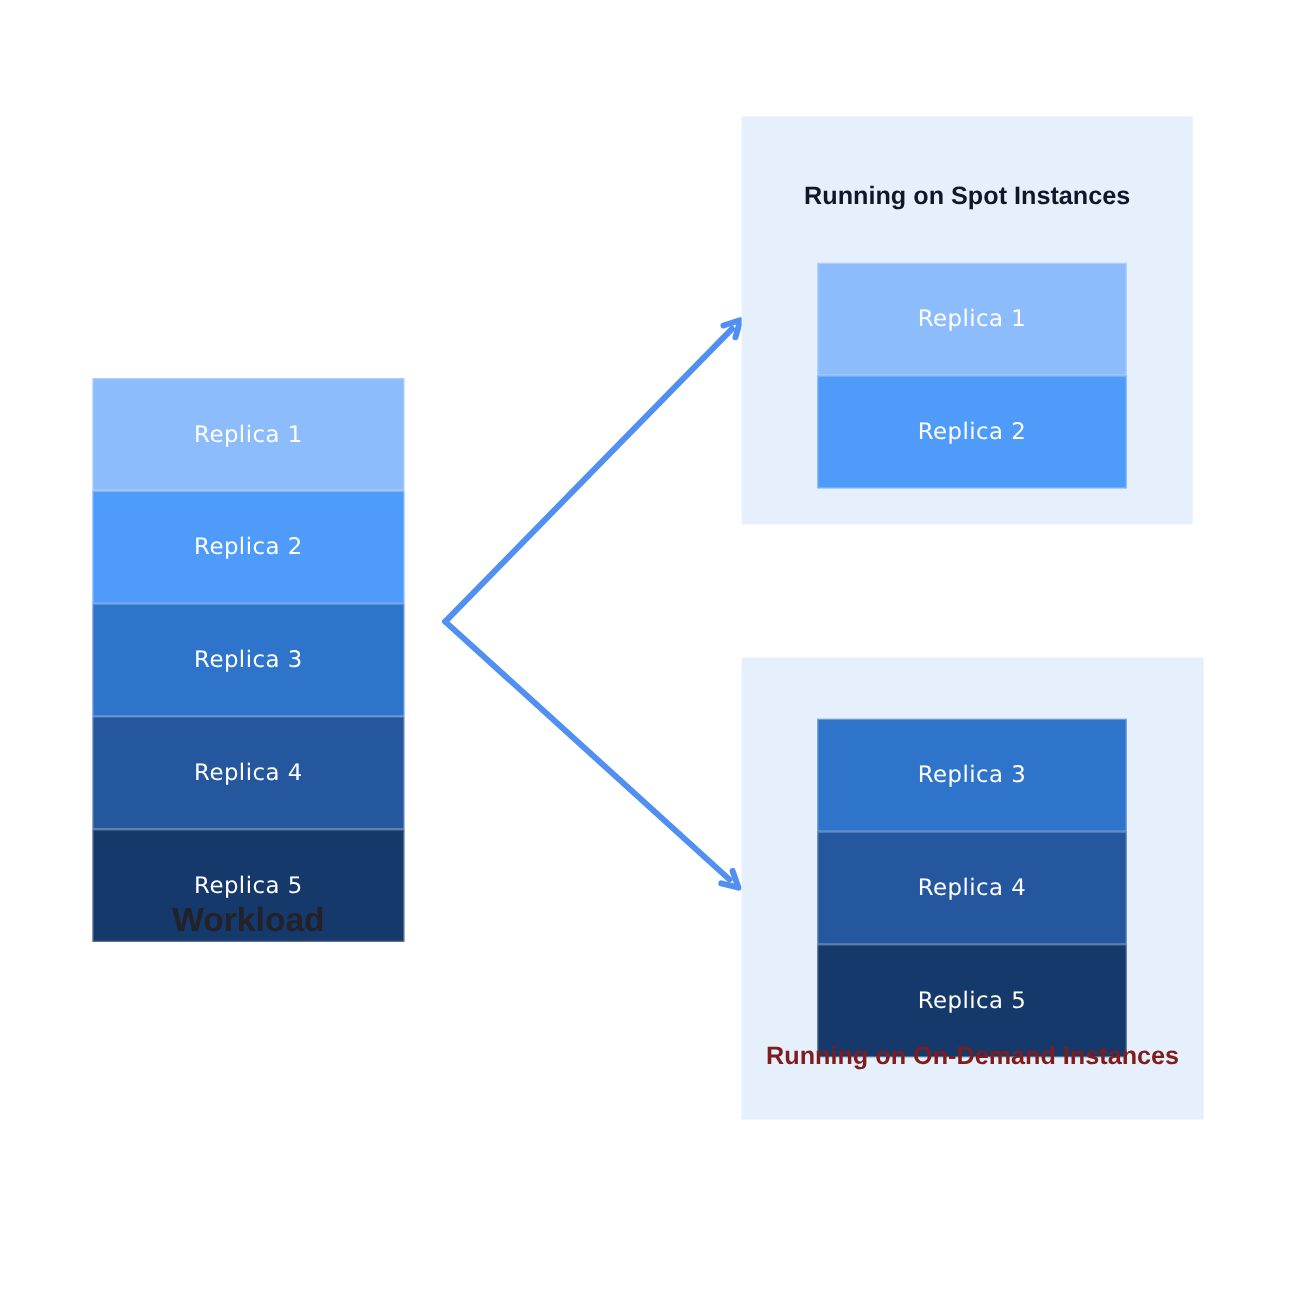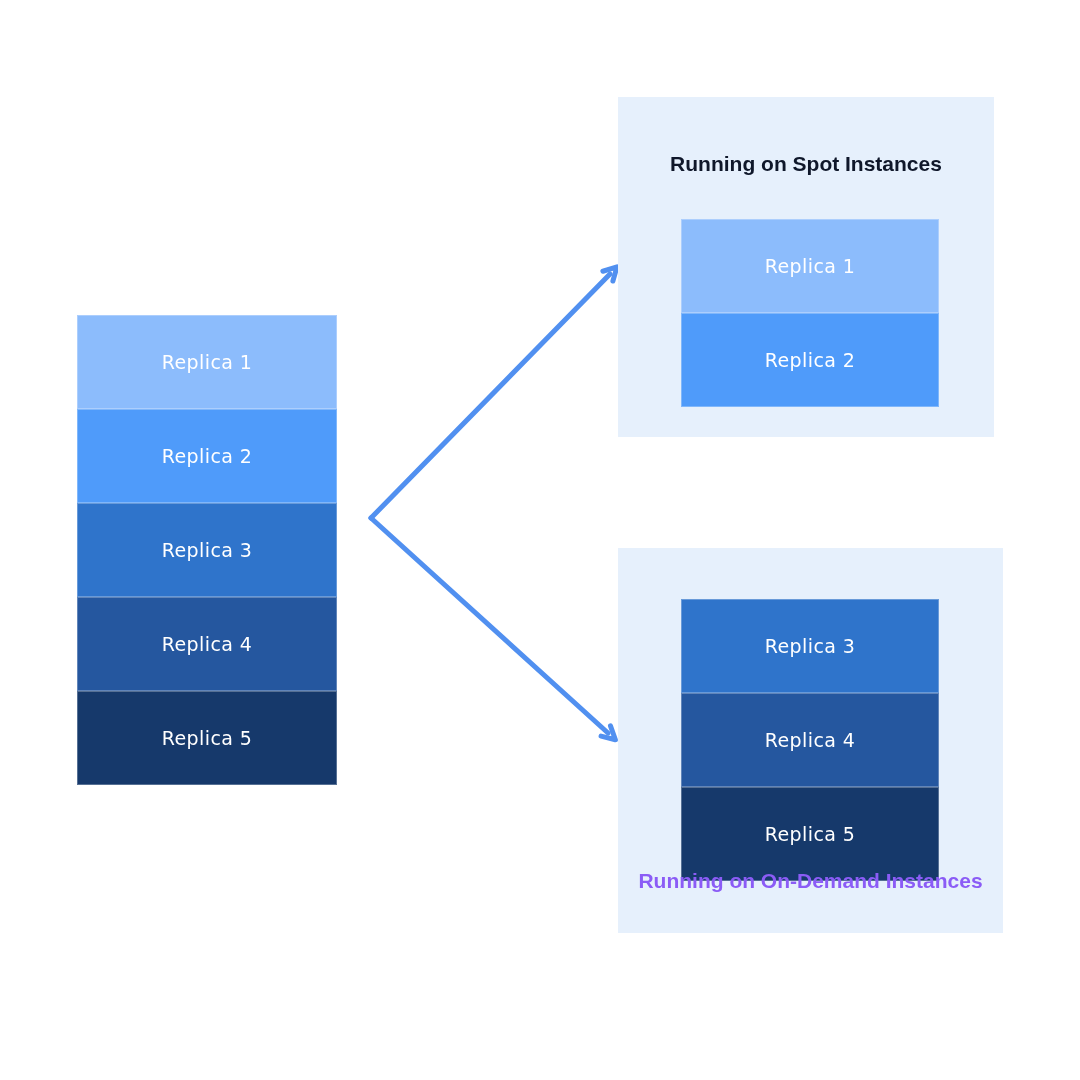--- a/index.html
+++ b/index.html
@@ -82,20 +82,21 @@
         <span style="color: rgb(255, 255, 255);">Replica 3</span>
       </div>
       <div class="replica-block" style="background: rgb(37, 87, 159);">
         <span style="color: rgb(255, 255, 255);">Replica 4</span>
       </div>
       <div class="replica-block" style="background: rgb(22, 57, 107);">
         <span style="color: rgb(255, 255, 255);">Replica 5</span>
       </div>
     </div>
 
+  <div class="workload-label" style="color: rgb(34, 34, 40);">Workload</div>
 
   <div class="panel panel-spot" style="background: rgb(230, 240, 252);">
     <div class="panel-title" style="color: #0f172a;">Running on Spot Instances</div>
     <div class="replica-stack" id="spot-stack">
         <div class="replica-block" style="background: rgb(140, 188, 252);">
           <span style="color: rgb(255, 255, 255);">Replica 1</span>
         </div>
         <div class="replica-block" style="background: rgb(79, 155, 250);">
           <span style="color: rgb(255, 255, 255);">Replica 2</span>
         </div>
@@ -107,16 +108,16 @@
         <div class="replica-block" style="background: rgb(47, 116, 203);">
           <span style="color: rgb(255, 255, 255);">Replica 3</span>
         </div>
         <div class="replica-block" style="background: rgb(37, 87, 159);">
           <span style="color: rgb(255, 255, 255);">Replica 4</span>
         </div>
         <div class="replica-block" style="background: rgb(22, 57, 107);">
           <span style="color: rgb(255, 255, 255);">Replica 5</span>
         </div>
       </div>
-    <div class="panel-title" style="color: #8b5cf6;">Running on On-Demand Instances</div>
+    <div class="panel-title" style="color: #7f1d1d;">Running on On-Demand Instances</div>
   </div>
 
 </div>
 
 </body></html>

